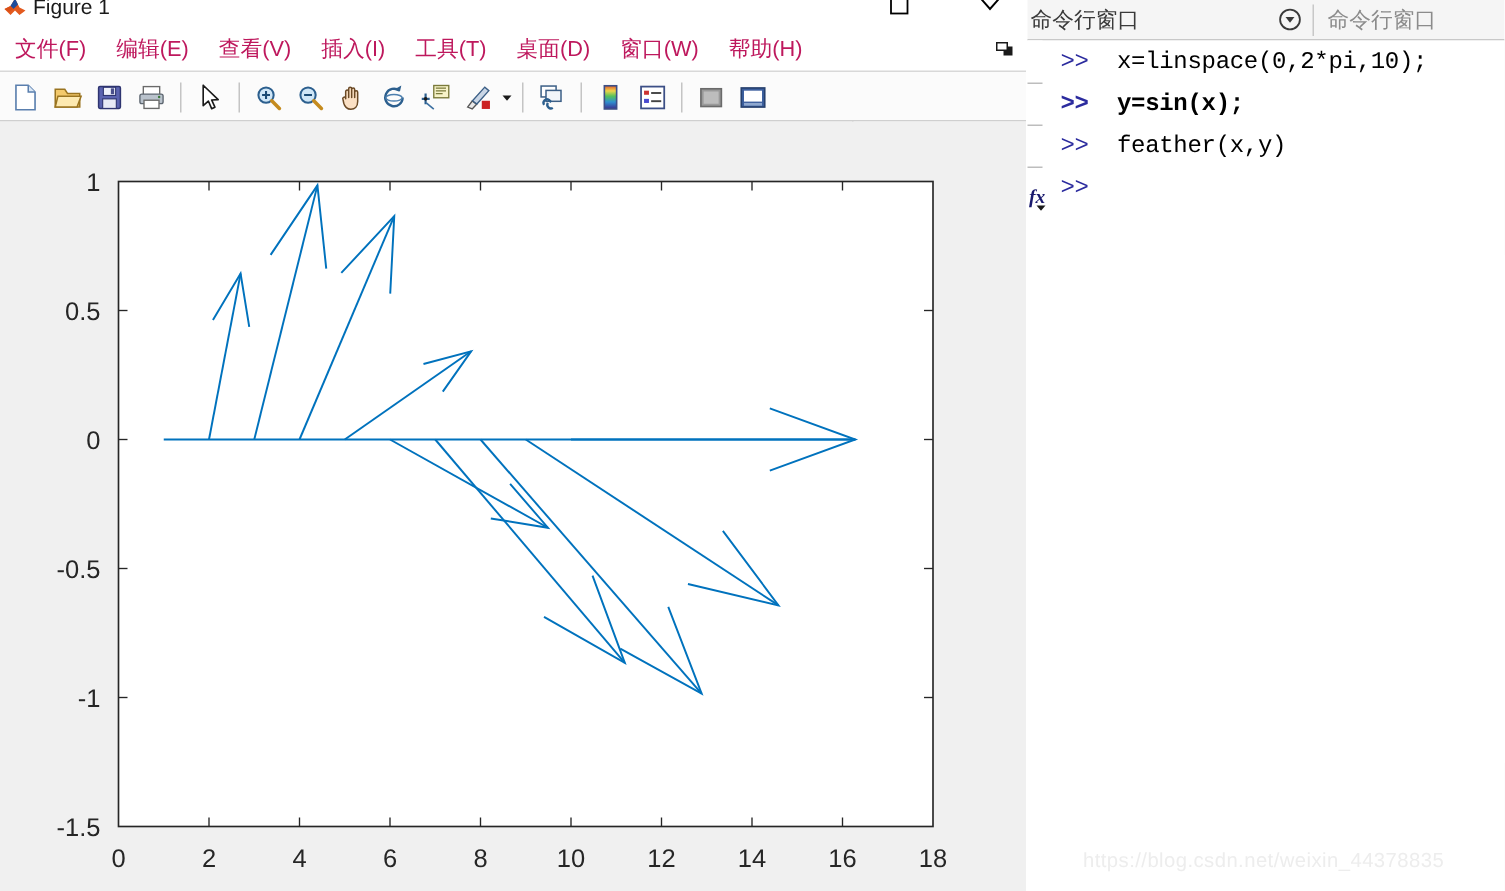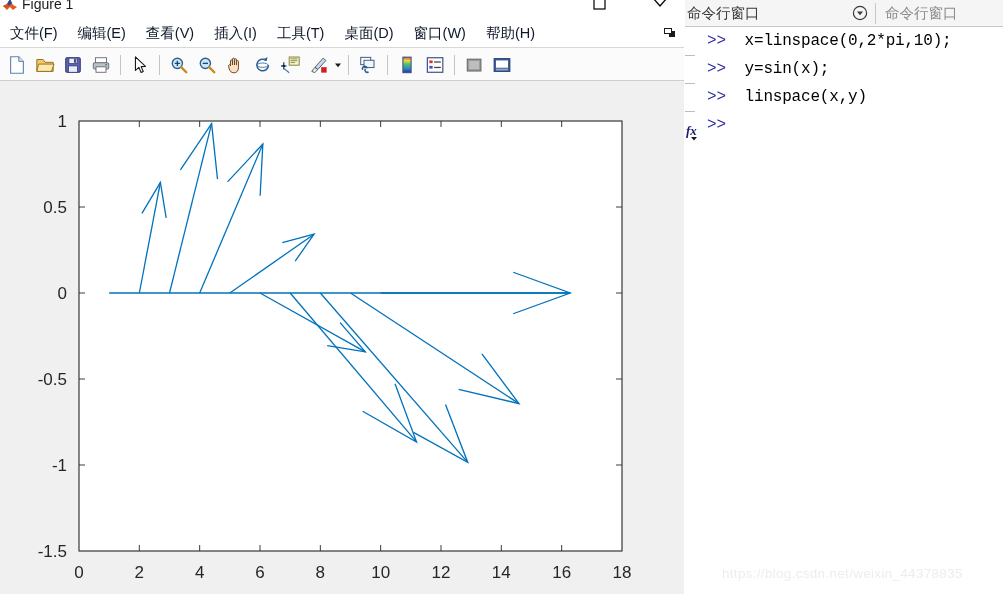--- a/index.html
+++ b/index.html
@@ -43,21 +43,21 @@
   #figure-menubar {
     position: absolute; left: 0; top: 18px; width: 684px; height: 30px;
     background: #ffffff;
     border-bottom: 1px solid #d8d8d8;
   }
   #menu-list {
     position: absolute; left: 0; top: 0; height: 30px;
     display: flex; align-items: center;
   }
   .menu-item {
-    font-size: 14.5px; color: #0f172a; padding: 0 10px;
+    font-size: 14.5px; color: #be185d; padding: 0 10px;
     white-space: nowrap; line-height: 30px; cursor: default;
   }
   #menubar-overflow-icon {
     position: absolute; right: 8px; top: 8px;
     width: 13px; height: 13px;
   }
 
   #figure-toolbar {
     position: absolute; left: 0; top: 48px; width: 684px; height: 33px;
     background: #fbfbfb;
@@ -448,21 +448,21 @@
         <div class="gutter-sep" style="top:28px"></div>
         <div class="gutter-sep" style="top:56px"></div>
         <div class="gutter-sep" style="top:84px"></div>
       </div>
       <svg id="fx-icon" viewBox="0 0 16 18">
         <text x="0" y="12" font-family="Liberation Serif, serif" font-size="13" font-style="italic" font-weight="bold" fill="#1a1a6e">fx</text>
         <path d="M5 14 L11 14 L8 17.5 Z" fill="#1a1a1a"></path>
       </svg>
       <div id="command-lines">
           <div class="cmd-line" style="top: 5px;"><span class="cmd-prompt">&gt;&gt;</span><span>  x=linspace(0,2*pi,10);</span></div>
-          <div class="cmd-line" style="top: 33px;"><span class="cmd-prompt">&gt;&gt;</span><span>  y=sin(x);</span></div>
-          <div class="cmd-line" style="top: 61px;"><span class="cmd-prompt">&gt;&gt;</span><span>  linspace(x,y)</span></div>
+          <div class="cmd-line" style="top: 33px; font-weight: bold;"><span class="cmd-prompt">&gt;&gt;</span><span>  y=sin(x);</span></div>
+          <div class="cmd-line" style="top: 61px;"><span class="cmd-prompt">&gt;&gt;</span><span>  feather(x,y)</span></div>
           <div class="cmd-line" style="top: 89px;"><span class="cmd-prompt">&gt;&gt;</span><span>  </span></div>
         </div>
     </div>
   </div>
 
   <div id="watermark">https://blog.csdn.net/weixin_44378835</div>
 </div>
 
 </body></html>

